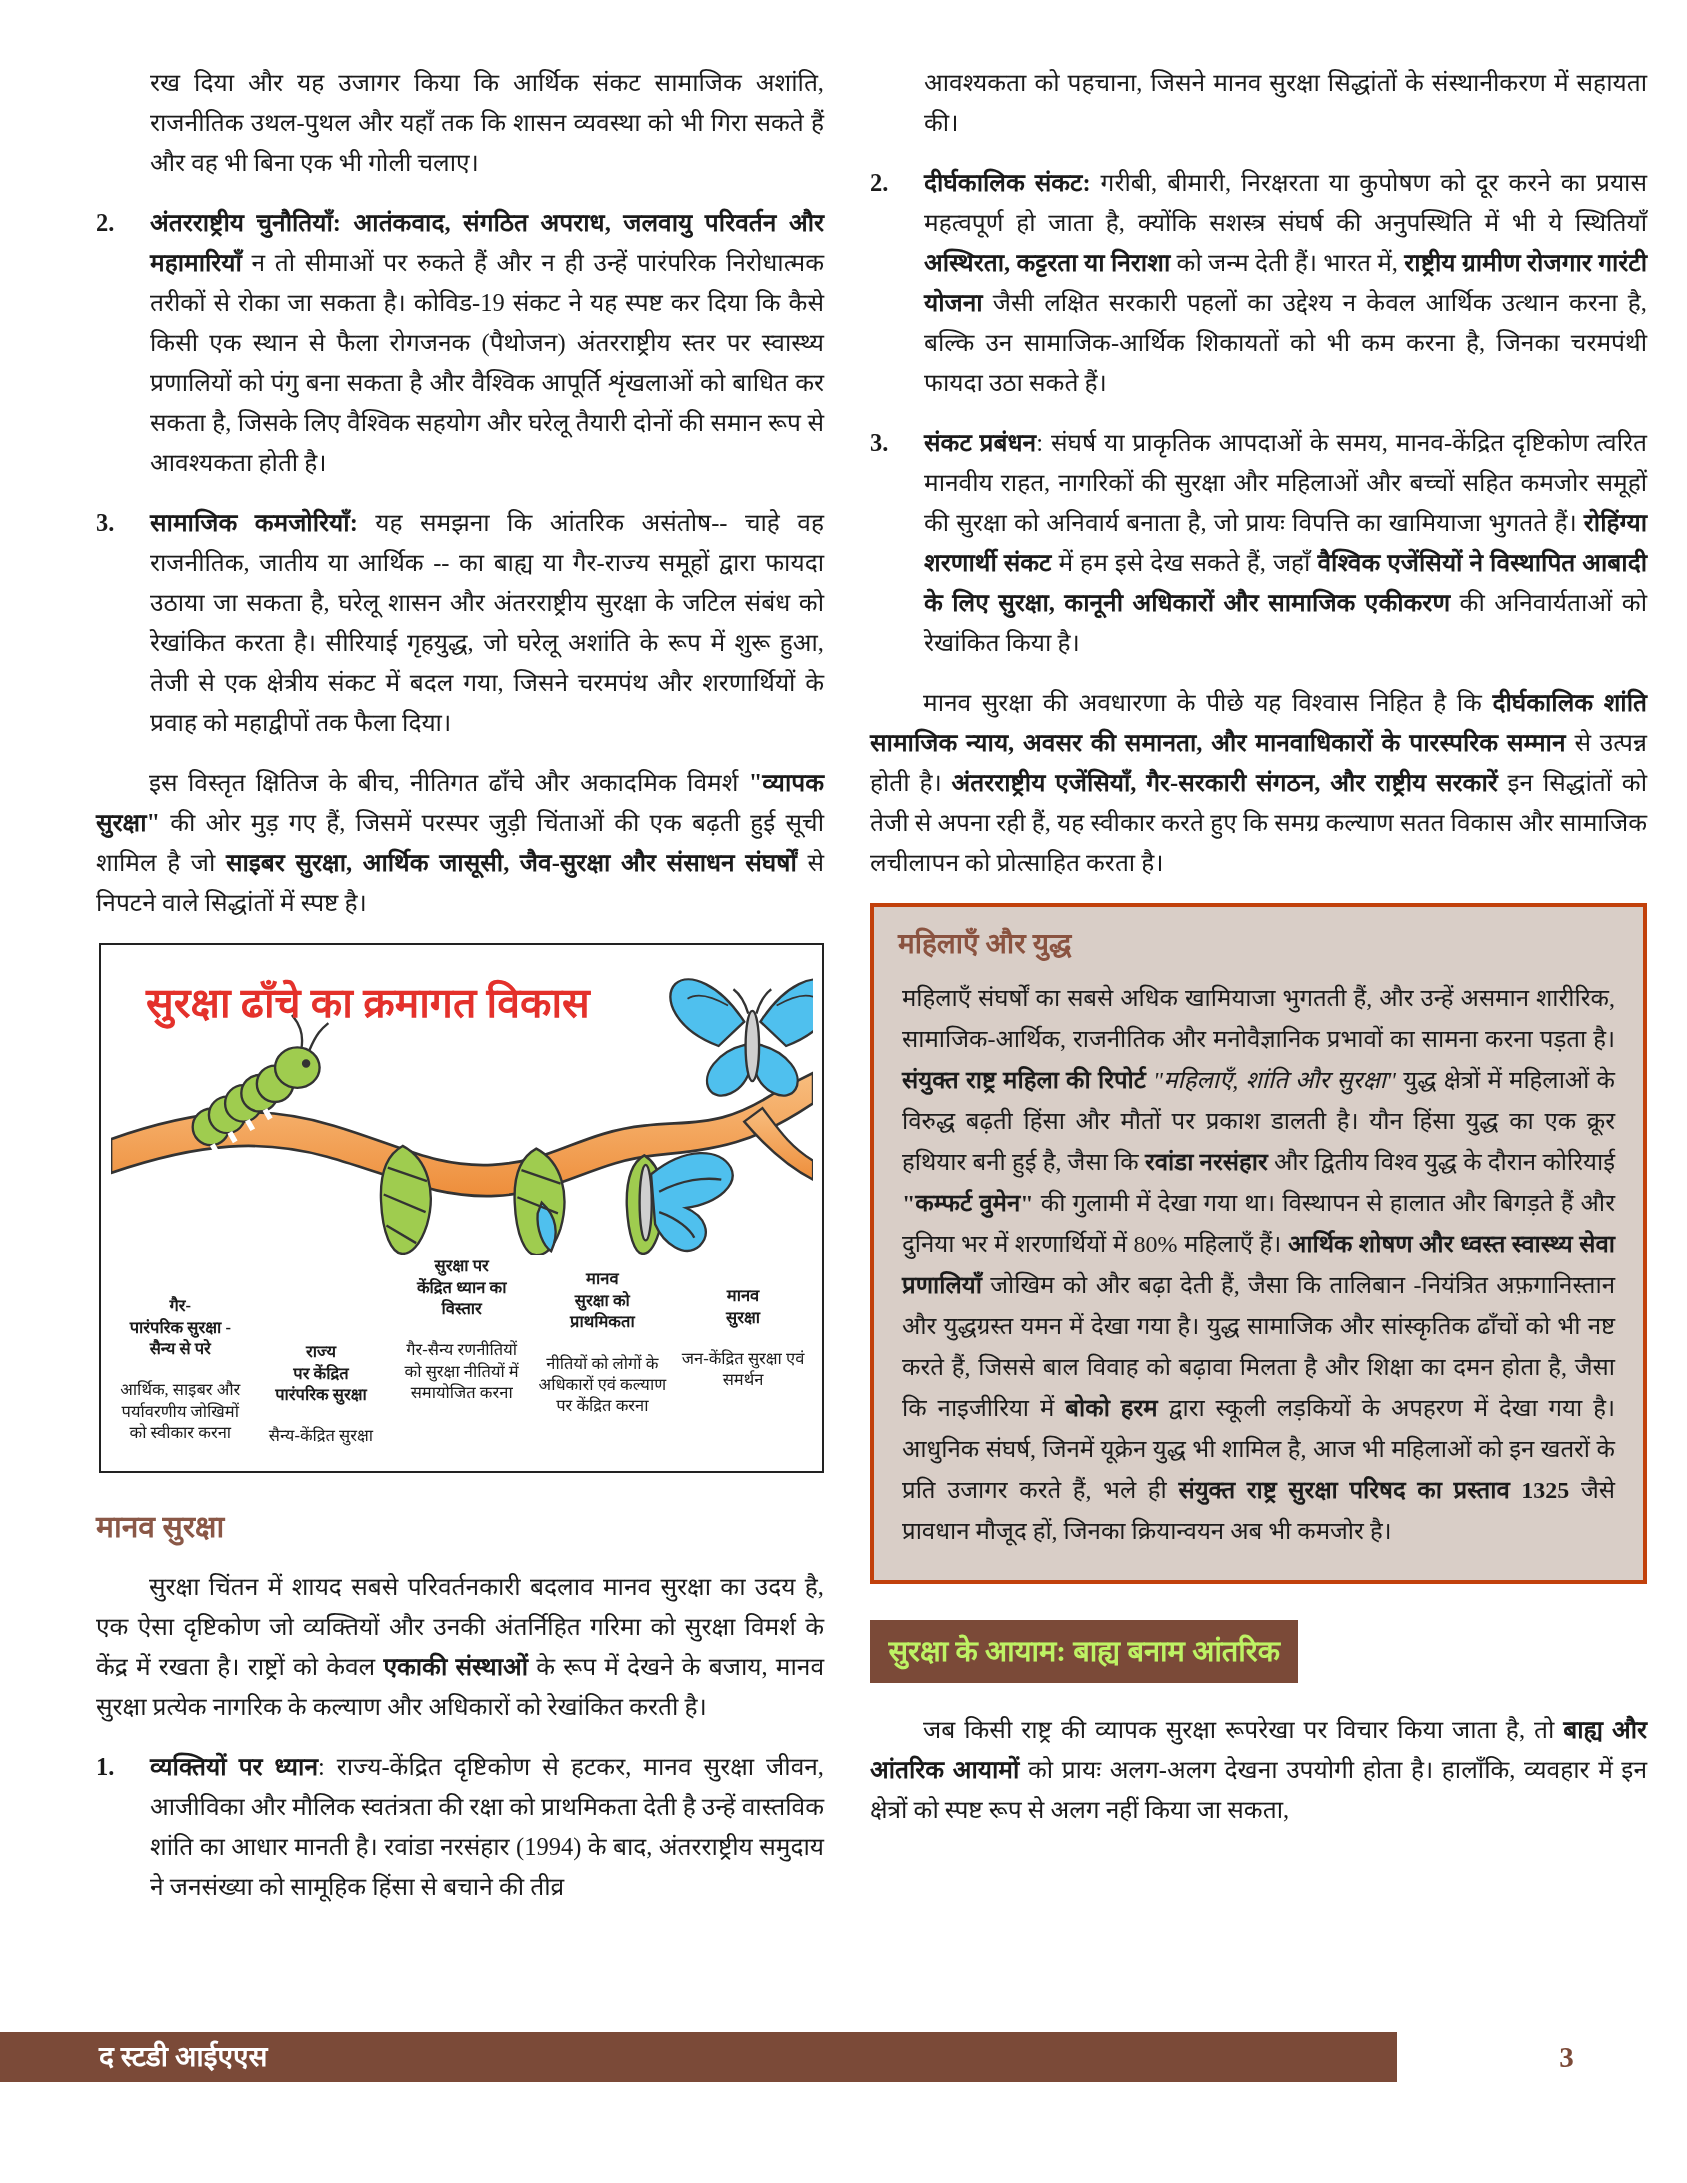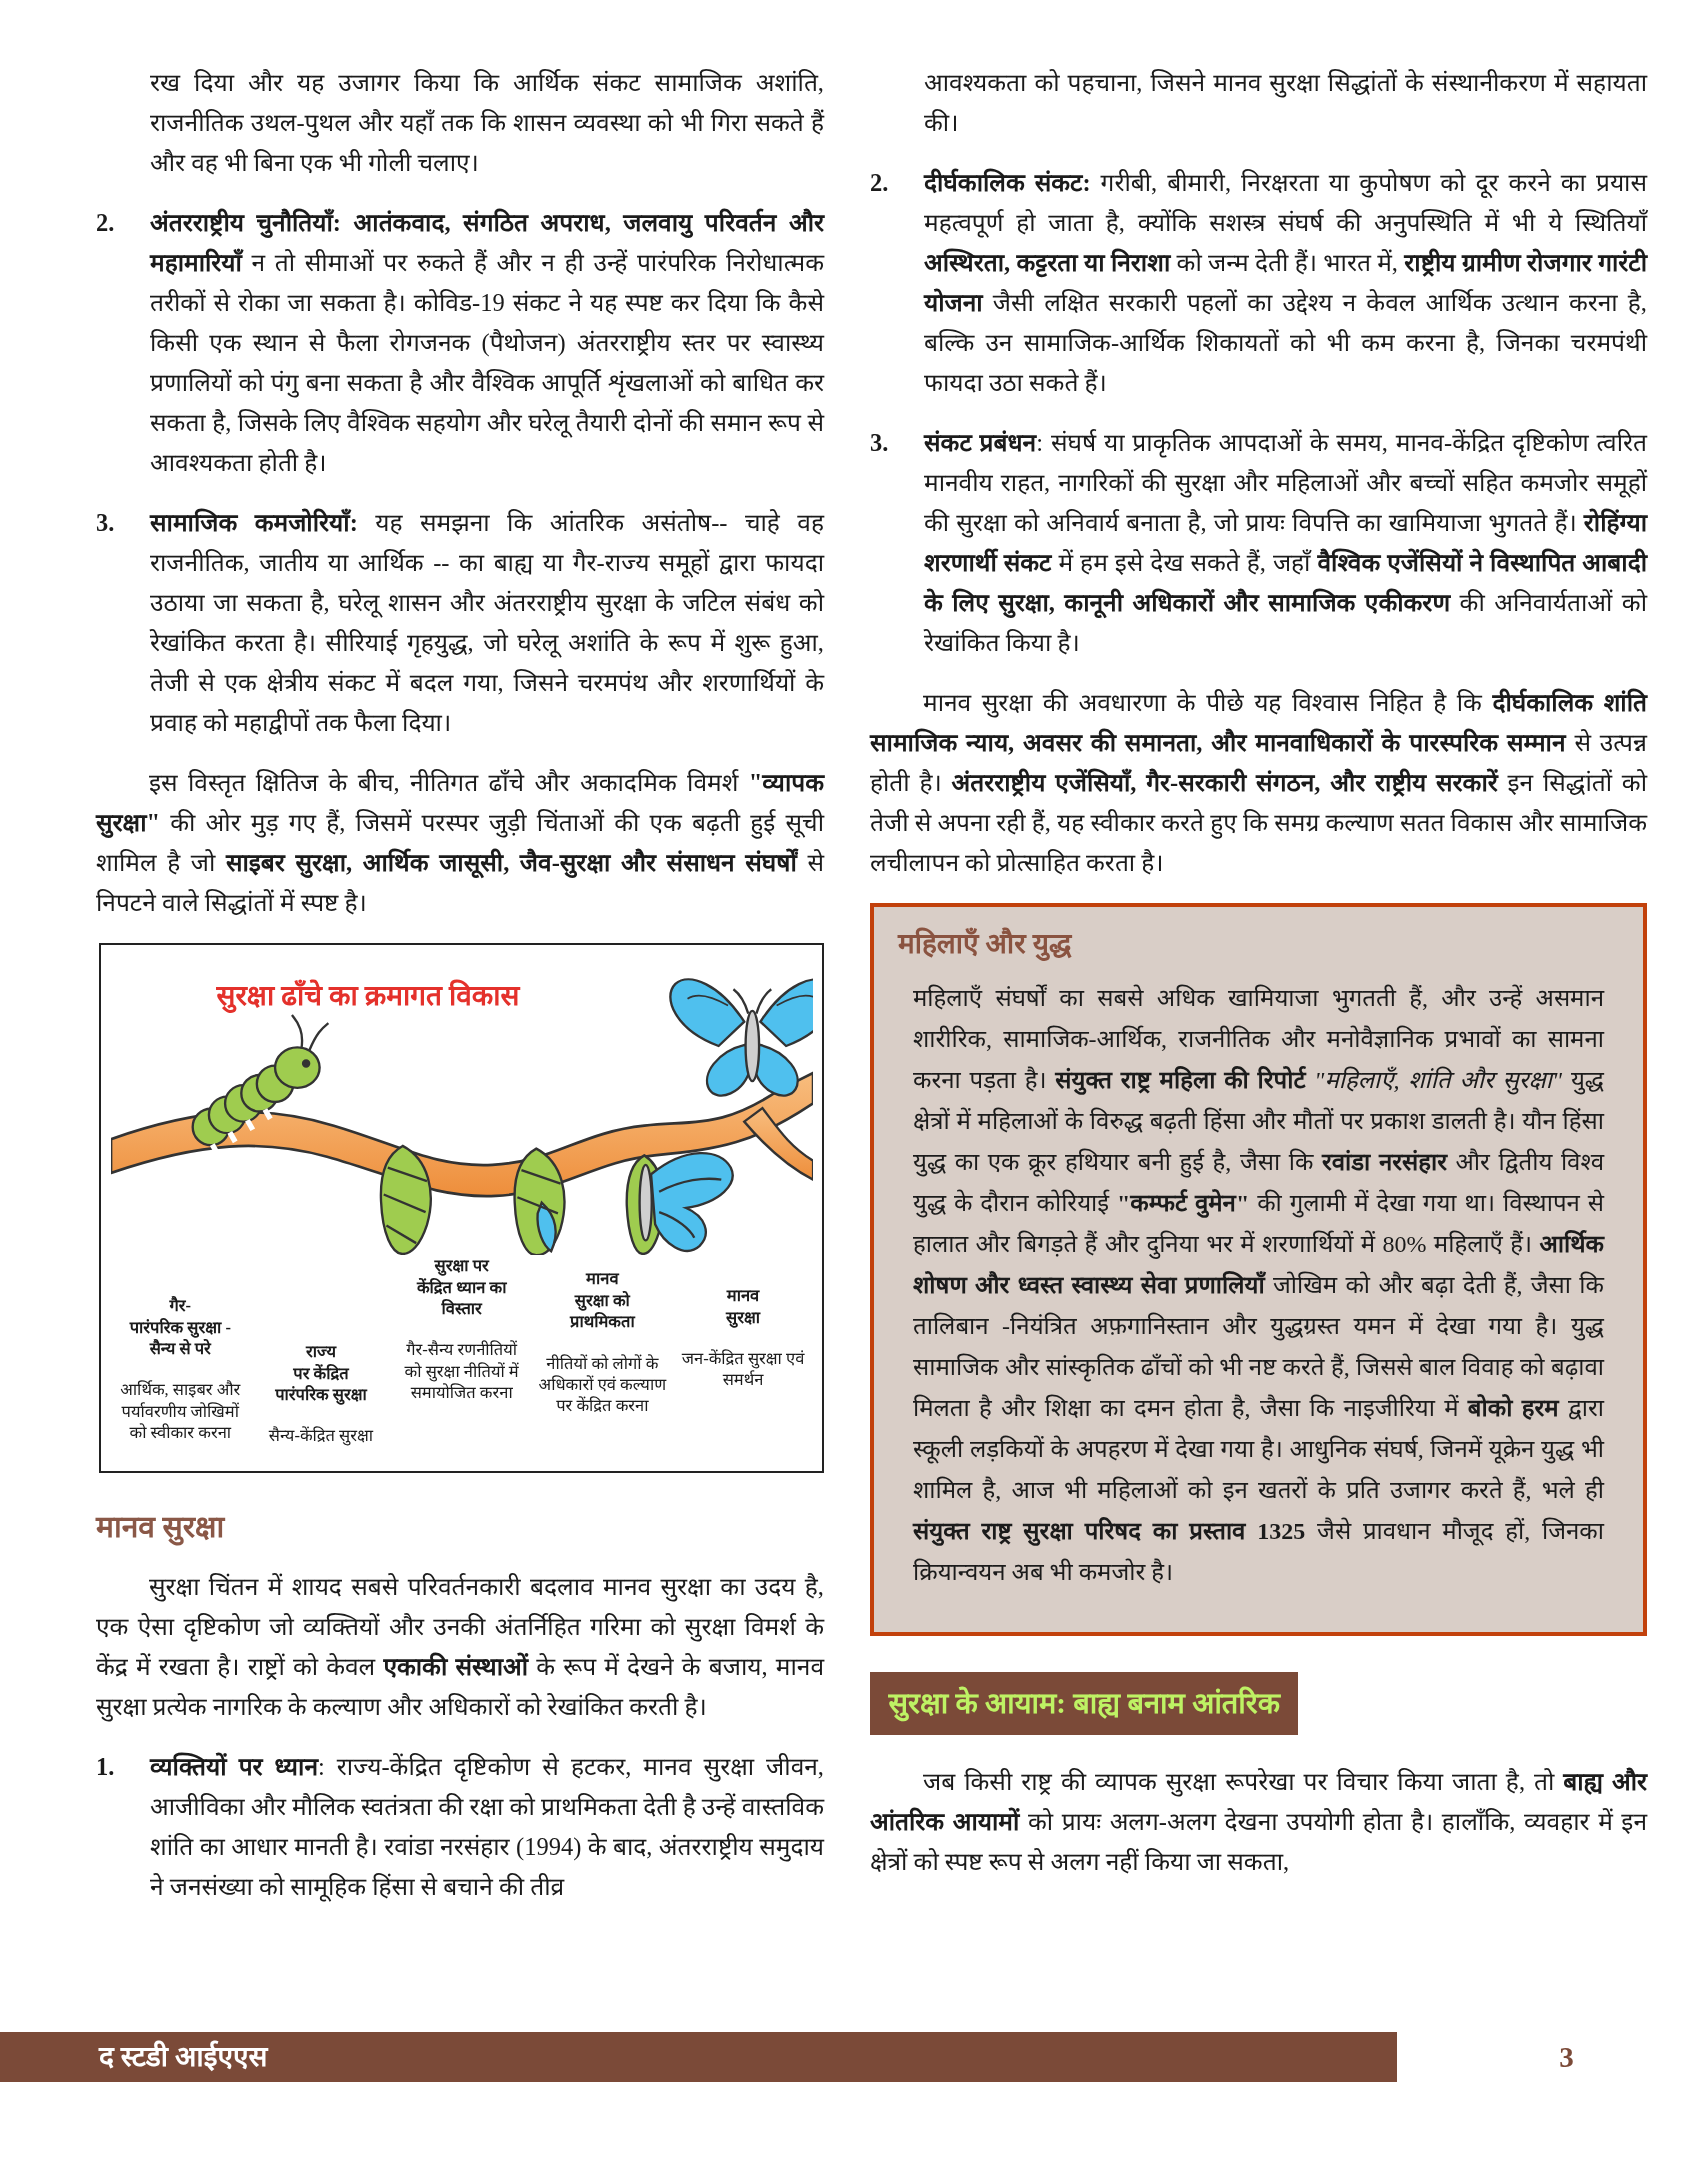--- a/index.html
+++ b/index.html
@@ -21,21 +21,21 @@
   .li .num{width:54px;flex:none;font-weight:bold;}
   .li .body{flex:1;text-align:justify;}
 
   
   .figure-box{
     border:2px solid #222;margin:12px 0 36px 3.3px;position:relative;
     padding:13.2px 9.3px 20px 9.3px;background:#fff;
   }
   .fig-title{
     position:absolute;top:36px;left:0;width:74%;text-align:center;
-    color:#E4312B;font-weight:bold;font-size:28px;line-height:1.1;
+    color:#E4312B;font-weight:bold;font-size:41px;line-height:1.1;
   }
   .fig-art{display:block;width:100%;height:auto;margin-top:6.6px;}
   .stages{display:flex;gap:9.3px;padding:0 4px 4px 4px;}
   .stage{flex:1;text-align:center;font-size:16.5px;line-height:1.3;}
   .stage .st-t{font-weight:bold;white-space:pre-line;}
   .stage .st-d{margin-top:20px;}
   .stage:nth-child(1){margin-top:40px;}
   .stage:nth-child(2){margin-top:86px;}
   .stage:nth-child(3){}
   .stage:nth-child(4){margin-top:13.2px;}
@@ -47,21 +47,21 @@
   }
 
   
   .info-box{
     background:#D9CEC7;border:4px solid #c2410c;
     padding:18.5px 24px 24px 24px;margin:9.3px 0 32px 0;
   }
   .info-box .box-heading{
     color:#8A5340;font-weight:bold;font-size:28px;line-height:1.25;margin:0 0 17px 0;
   }
-  .info-box .box-body{text-align:justify;font-size:24px;line-height:41px;margin:15px;}
+  .info-box .box-body{text-align:justify;font-size:24px;line-height:41px;margin:4px;}
 
   .banner{
     display:inline-block;background:#7B4A38;color:#bef264;font-weight:bold;
     font-size:29px;line-height:1.2;padding:14.6px 18.5px;margin:4px 0 26.5px 0;
   }
 
   
   .footer-bar{
     position:absolute;left:0;top:2032px;width:1397px;height:50px;background:#7B4A38;
   }

